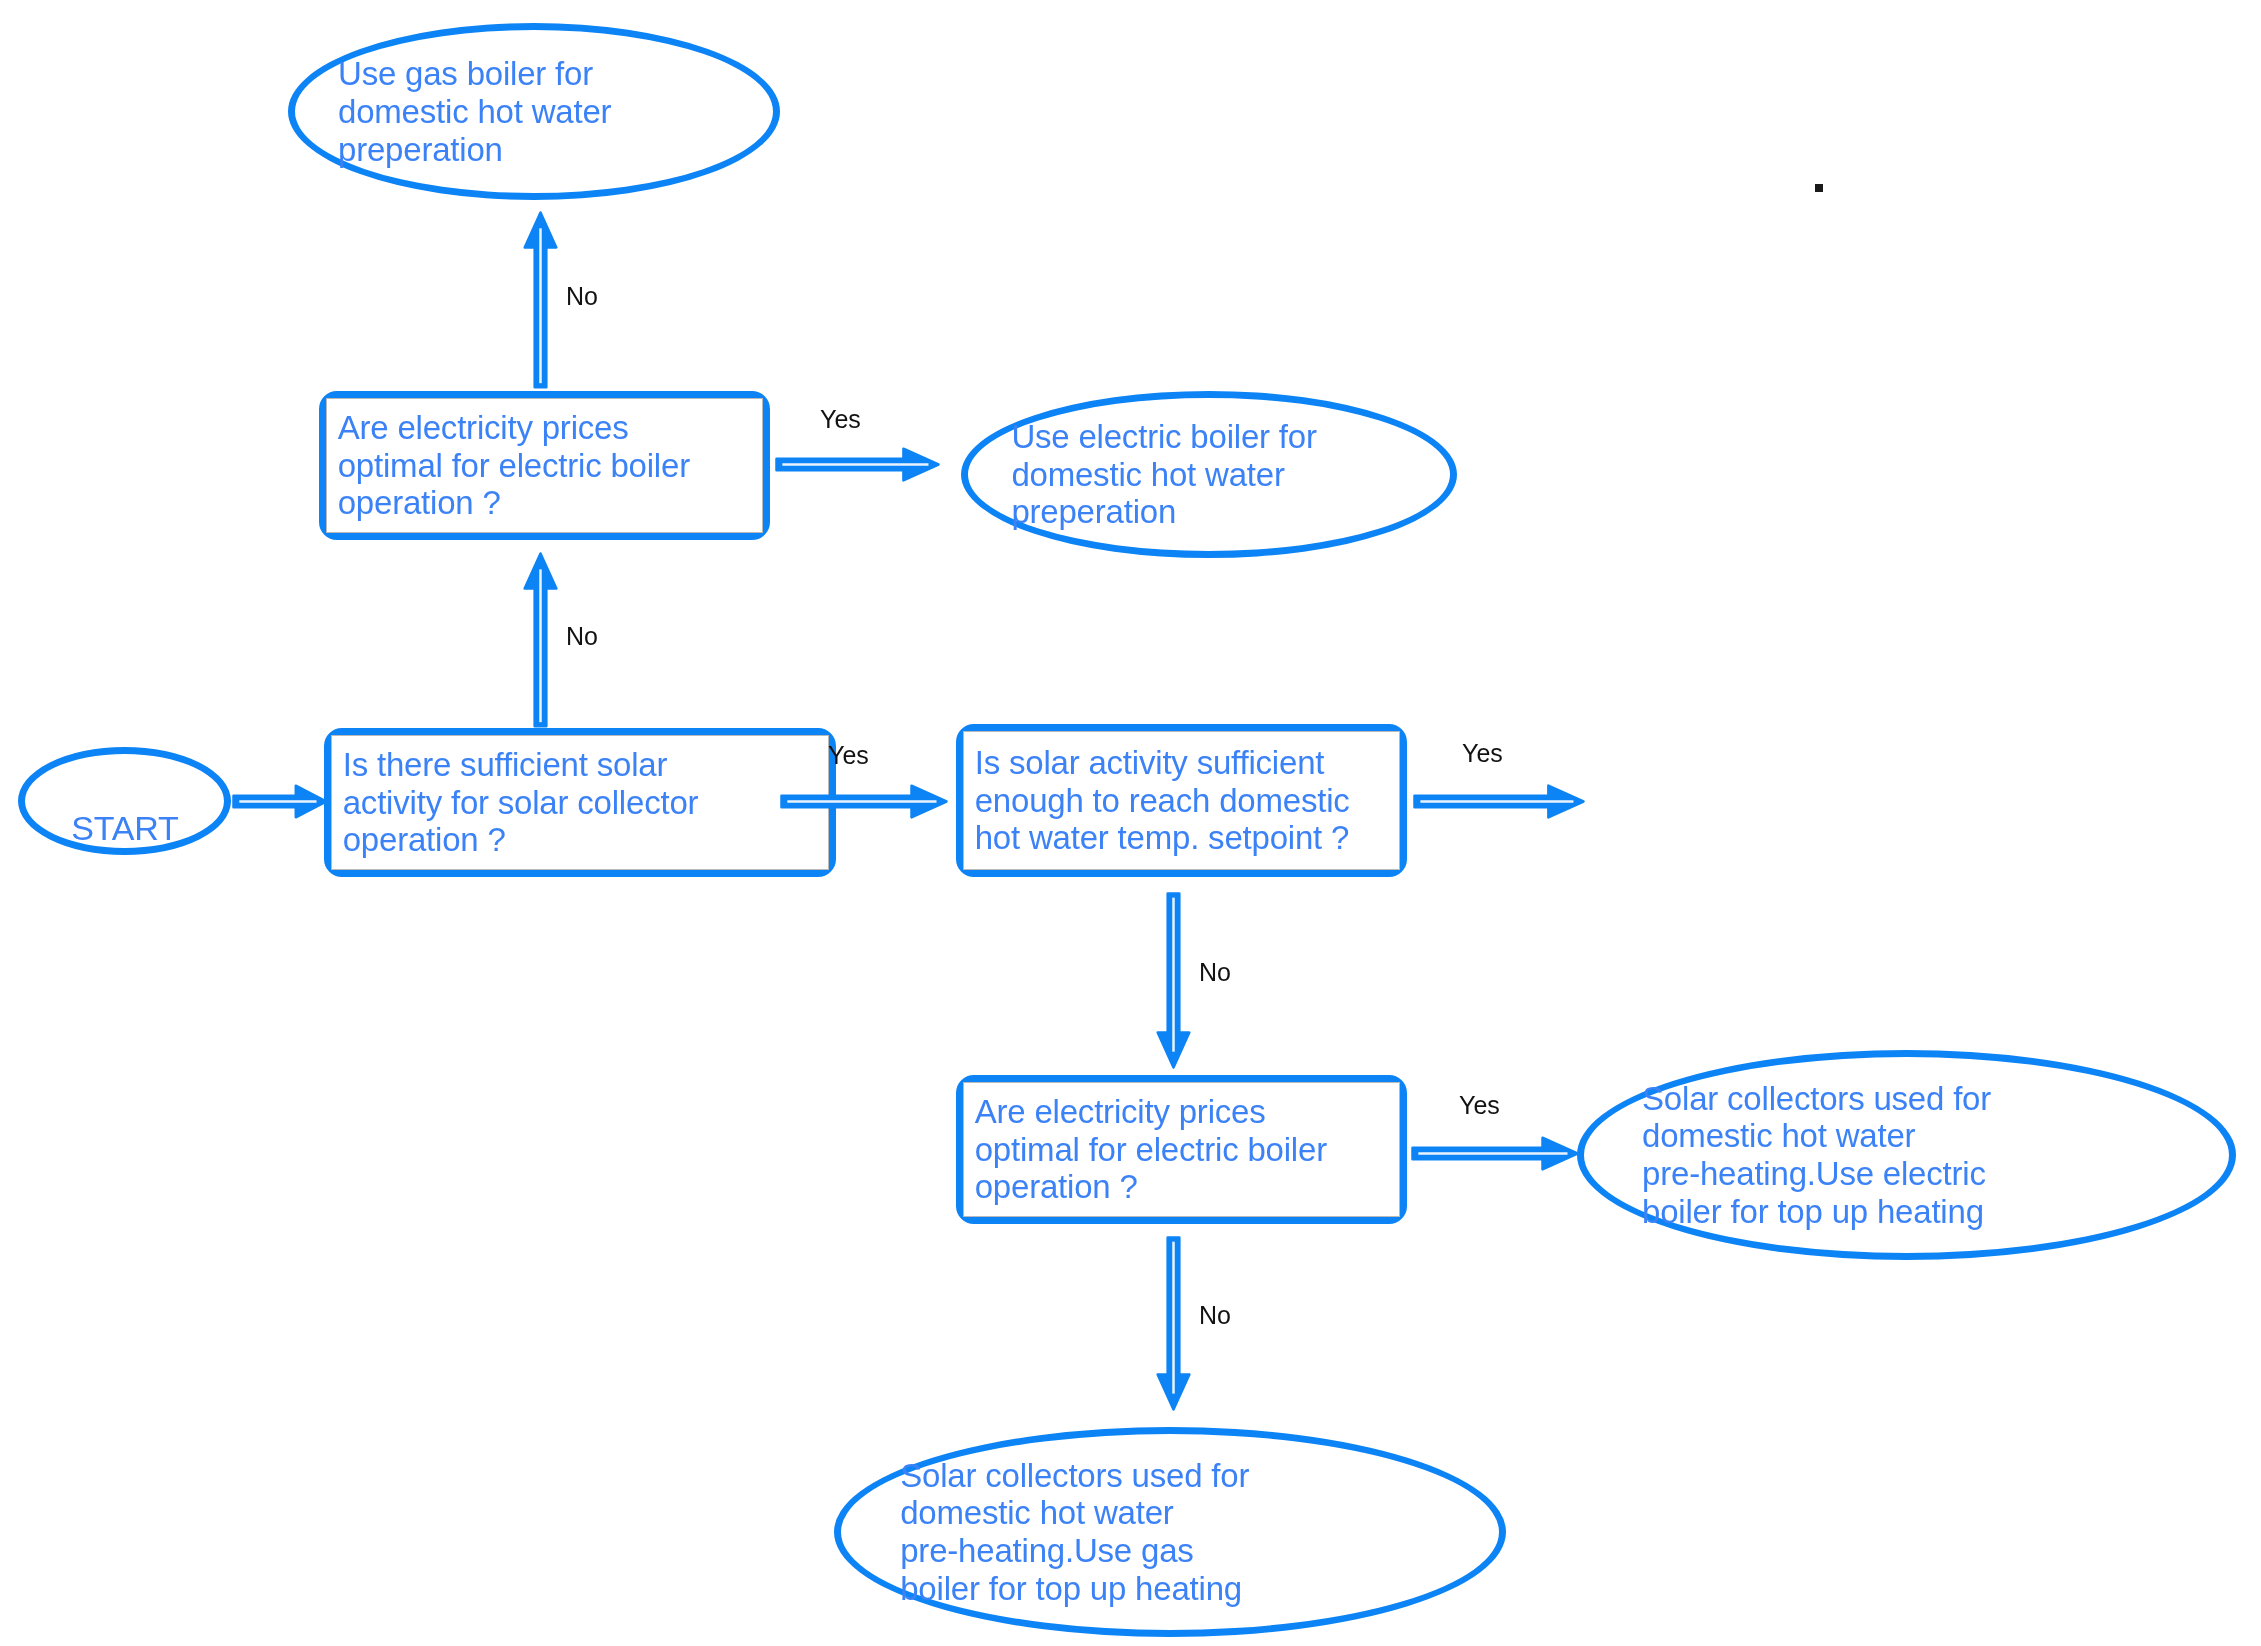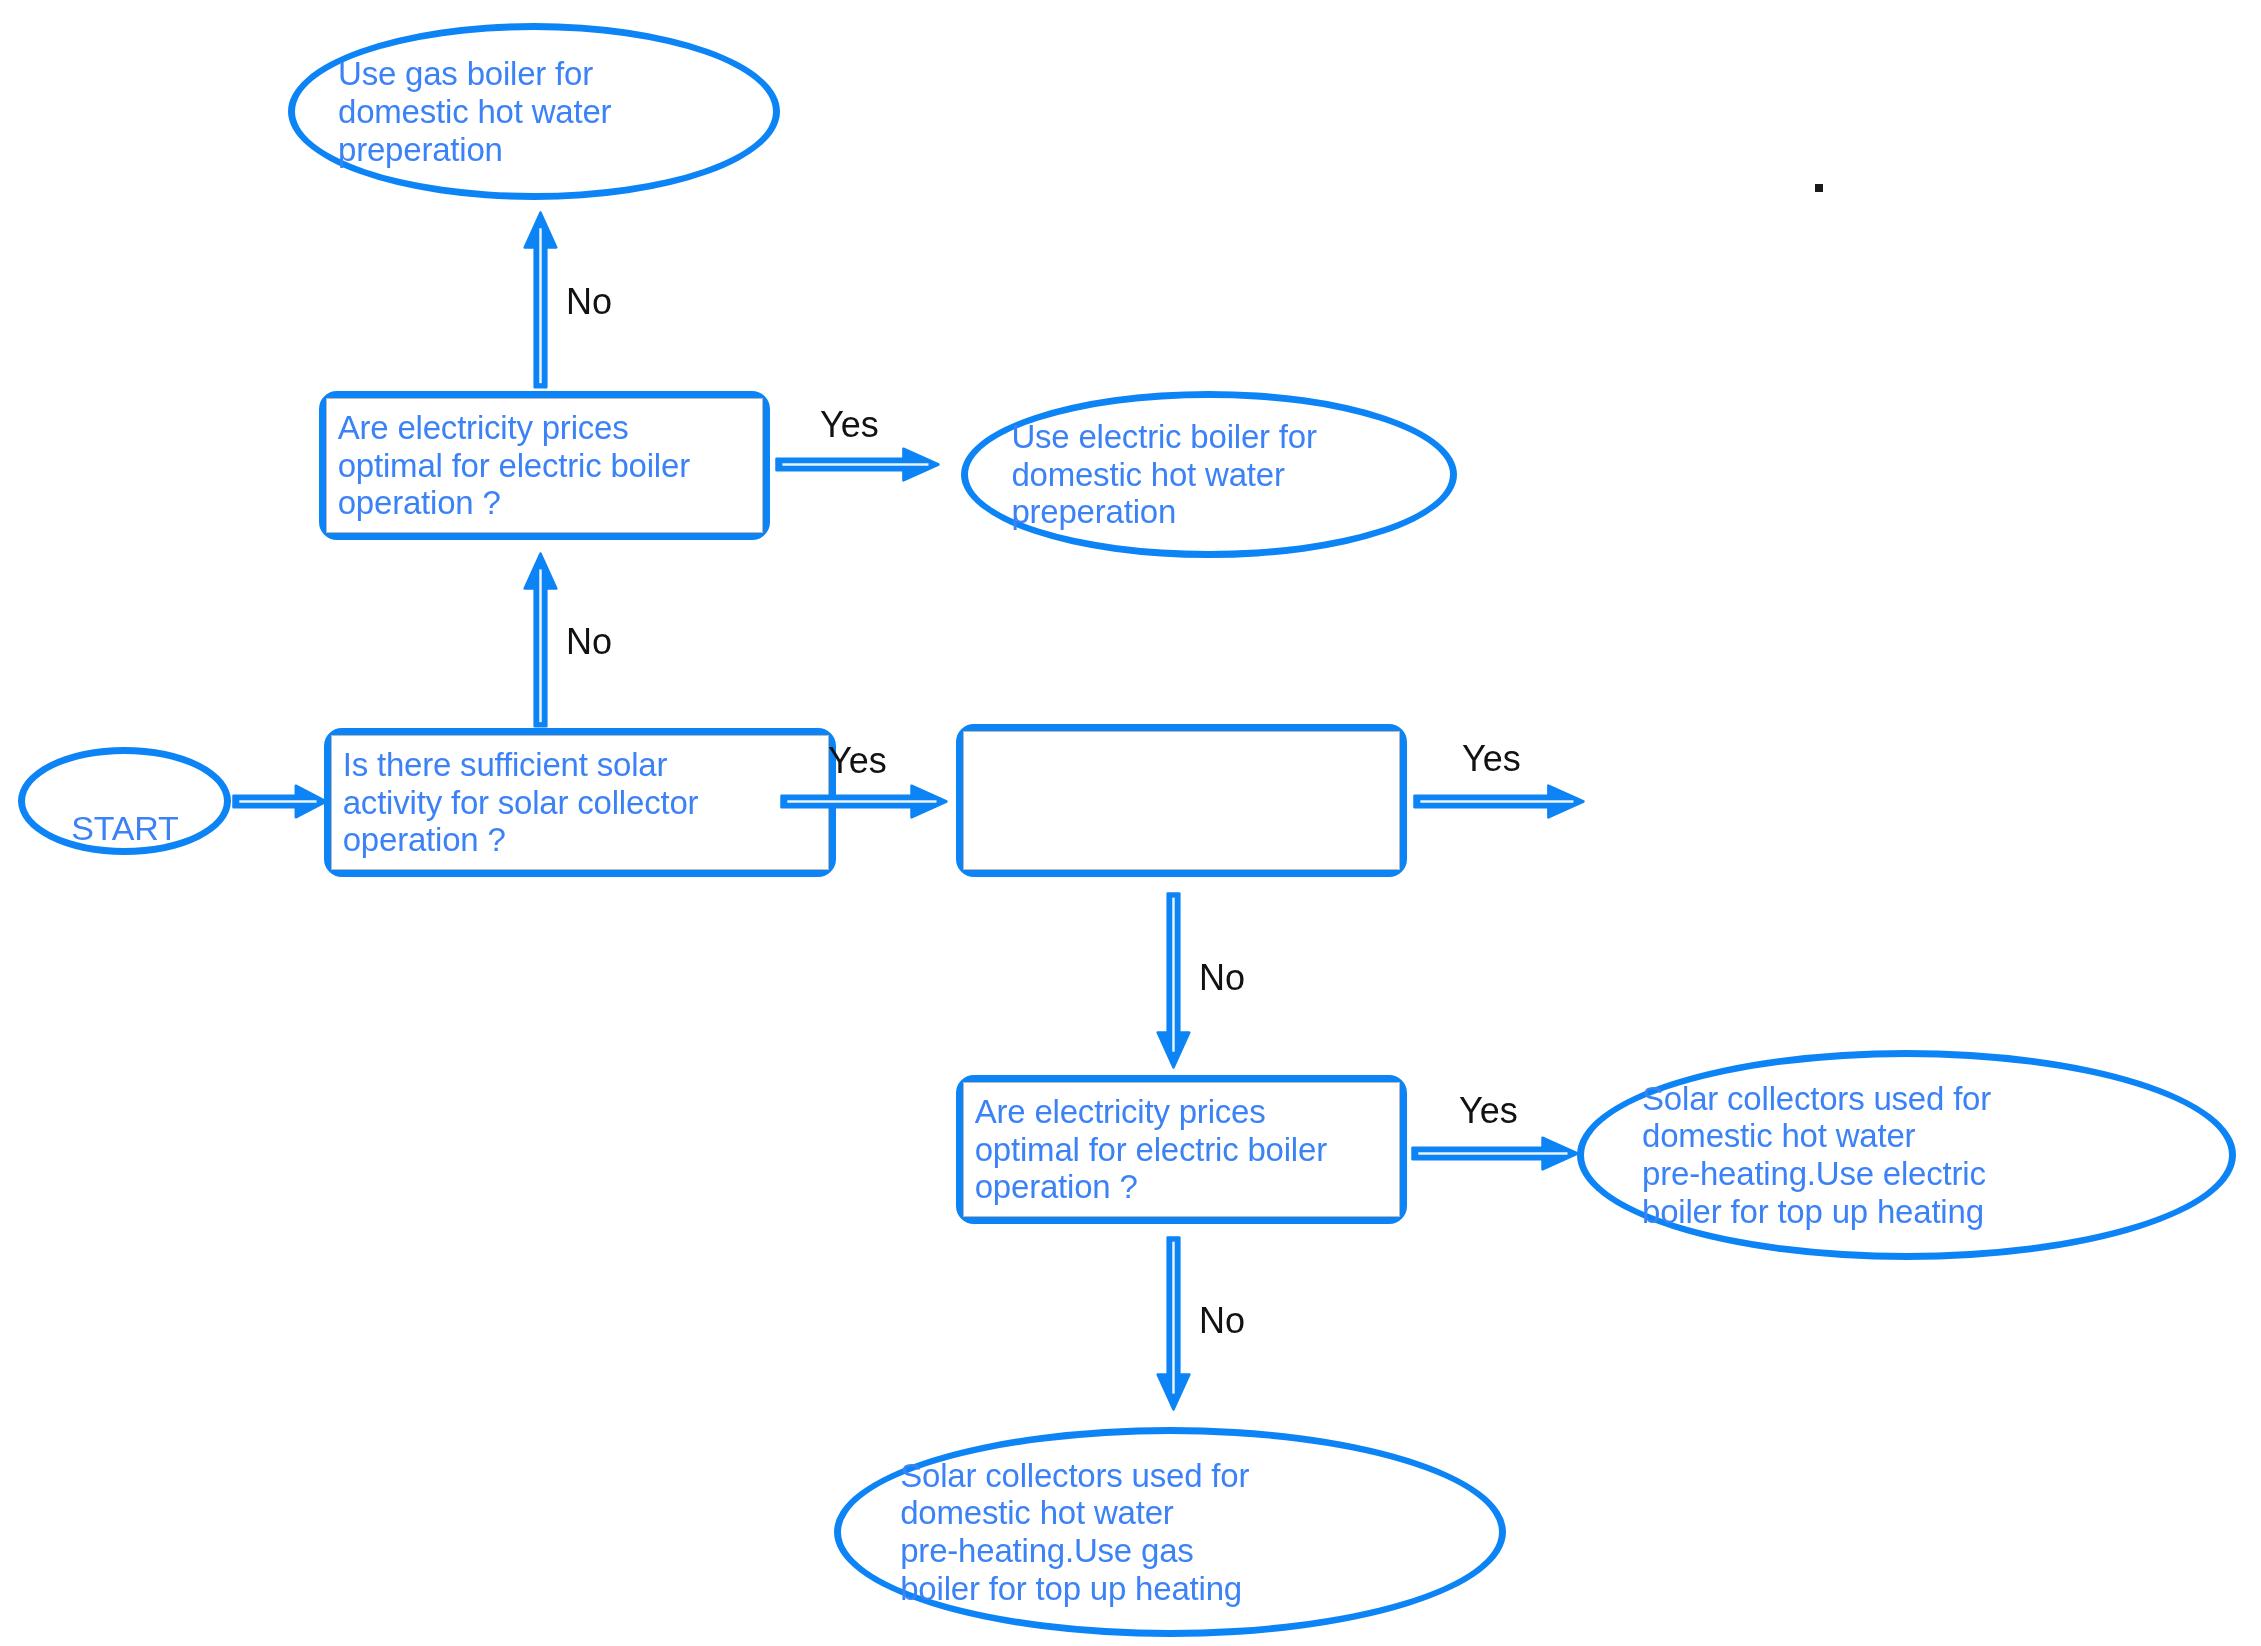--- a/index.html
+++ b/index.html
@@ -75,21 +75,21 @@
   
   .arrow {
     position: absolute;
   }
   .arrow svg { display: block; overflow: visible; }
 
   
   .edge-label {
     position: absolute;
     color: #121212;
-    font-size: 36px;
+    font-size: 25px;
     line-height: 1;
     white-space: nowrap;
   }
 
   .speck {
     position: absolute;
     width: 7.5px;
     height: 7.5px;
     background: #1a1a1a;
   }
@@ -163,20 +163,23 @@
   <div class="arrow" style="left:779px; top:783px; width:170px; height:37px;">
     <svg width="170" height="37" viewBox="0 0 204 44">
       <path d="M201 22 L159 41 L159 29 L3 29 L3 15 L159 15 L159 3 Z" fill="#0d84f5" stroke="#0d84f5" stroke-width="3" stroke-linejoin="round"></path>
       <line x1="10" y1="22" x2="189" y2="22" stroke="#e8f3fe" stroke-width="3"></line>
     </svg>
   </div>
   <div class="edge-label" style="left:828px; top:743px;">Yes</div>
 
   <div class="node process" style="left:956px; top:724px; width:451px; height:153px;">
     <div class="inner"></div>
+    <div class="txt">Is solar activity sufficient
+enough to reach domestic
+hot water temp. setpoint ?</div>
   </div>
 
   <div class="arrow" style="left:1412px; top:783px; width:174px; height:37px;">
     <svg width="174" height="37" viewBox="0 0 208 44">
       <path d="M205 22 L163 41 L163 29 L3 29 L3 15 L163 15 L163 3 Z" fill="#0d84f5" stroke="#0d84f5" stroke-width="3" stroke-linejoin="round"></path>
       <line x1="10" y1="22" x2="193" y2="22" stroke="#e8f3fe" stroke-width="3"></line>
     </svg>
   </div>
   <div class="edge-label" style="left:1462px; top:741px;">Yes</div>
 

